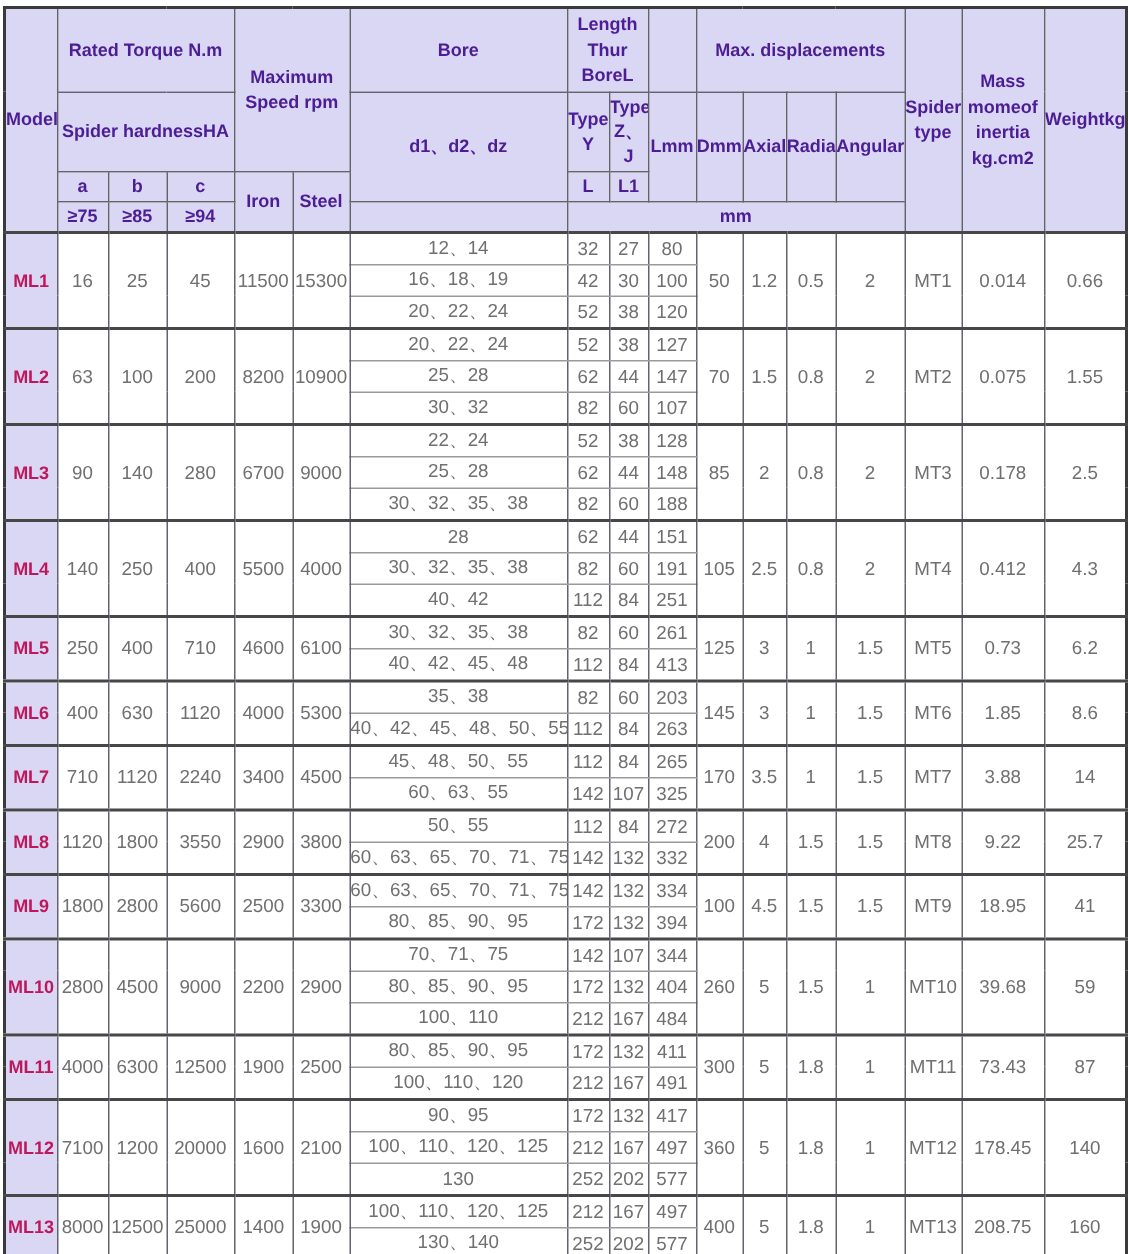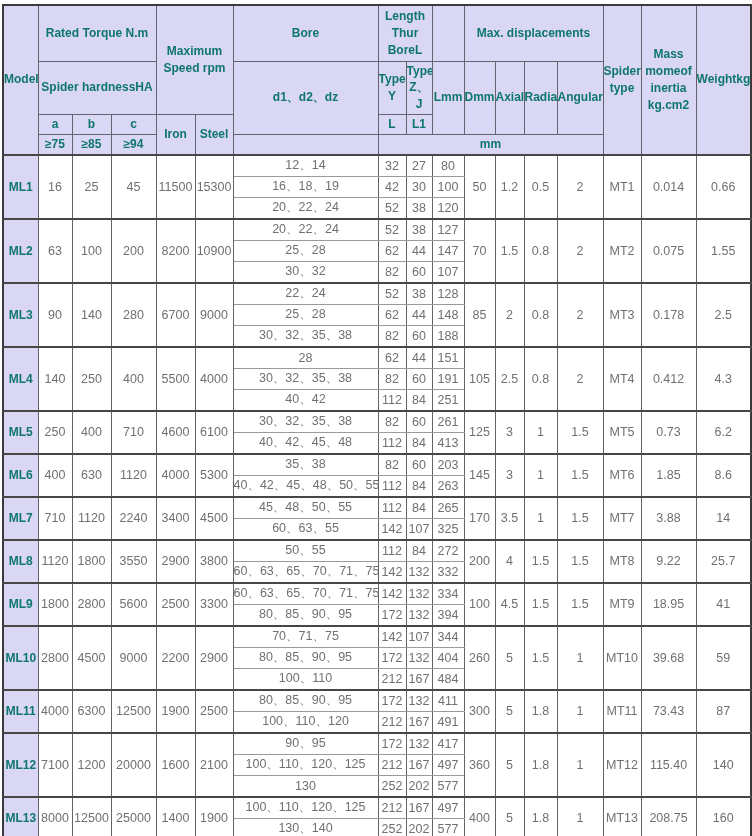--- a/index.html
+++ b/index.html
@@ -10,31 +10,31 @@
   .wrap{padding:4px 0 0 2px;}
   table{
     border-collapse:collapse;table-layout:fixed;width:748px;
     border:2px solid #3a3a3a;
   }
   th,td{
     text-align:center;vertical-align:middle;overflow:hidden;
     border:1px solid #63636f;padding:0;
   }
   thead th{
-    background:#d9d7f3;color:#0f766e;font-size:12px;font-weight:bold;
+    background:#d9d7f3;color:#4c1d95;font-size:12px;font-weight:bold;
     line-height:1.4;padding:1px 0;
   }
   tbody td{
     color:#707070;font-size:12.5px;height:20px;white-space:nowrap;
     border-top:1px solid #9a9a9a;border-bottom:1px solid #9a9a9a;
   }
   tbody tr{height:21px;}
   tbody tr.group-start td{border-top:2px solid #474747;}
   tbody td.model{
-    background:#d9d7f3;color:#0f766e;font-weight:bold;font-size:12px;margin-top:12px;
+    background:#d9d7f3;color:#be185d;font-weight:bold;font-size:12px;margin-top:12px;
   }
 </style>
 </head>
 <body>
 
 <div class="wrap">
   <table>
     <colgroup>
       <col style="width:35px">
         <col style="width:34px">
@@ -410,21 +410,21 @@
           <td rowspan="3">2100</td>
           <td>90、95</td>
           <td>172</td>
           <td>132</td>
           <td>417</td>
           <td rowspan="3">360</td>
           <td rowspan="3">5</td>
           <td rowspan="3">1.8</td>
           <td rowspan="3">1</td>
           <td rowspan="3">MT12</td>
-          <td rowspan="3">115.40</td>
+          <td rowspan="3">178.45</td>
           <td rowspan="3">140</td>
         </tr>
         <tr>
           <td>100、110、120、125</td>
           <td>212</td>
           <td>167</td>
           <td>497</td>
         </tr>
         <tr>
           <td>130</td>

